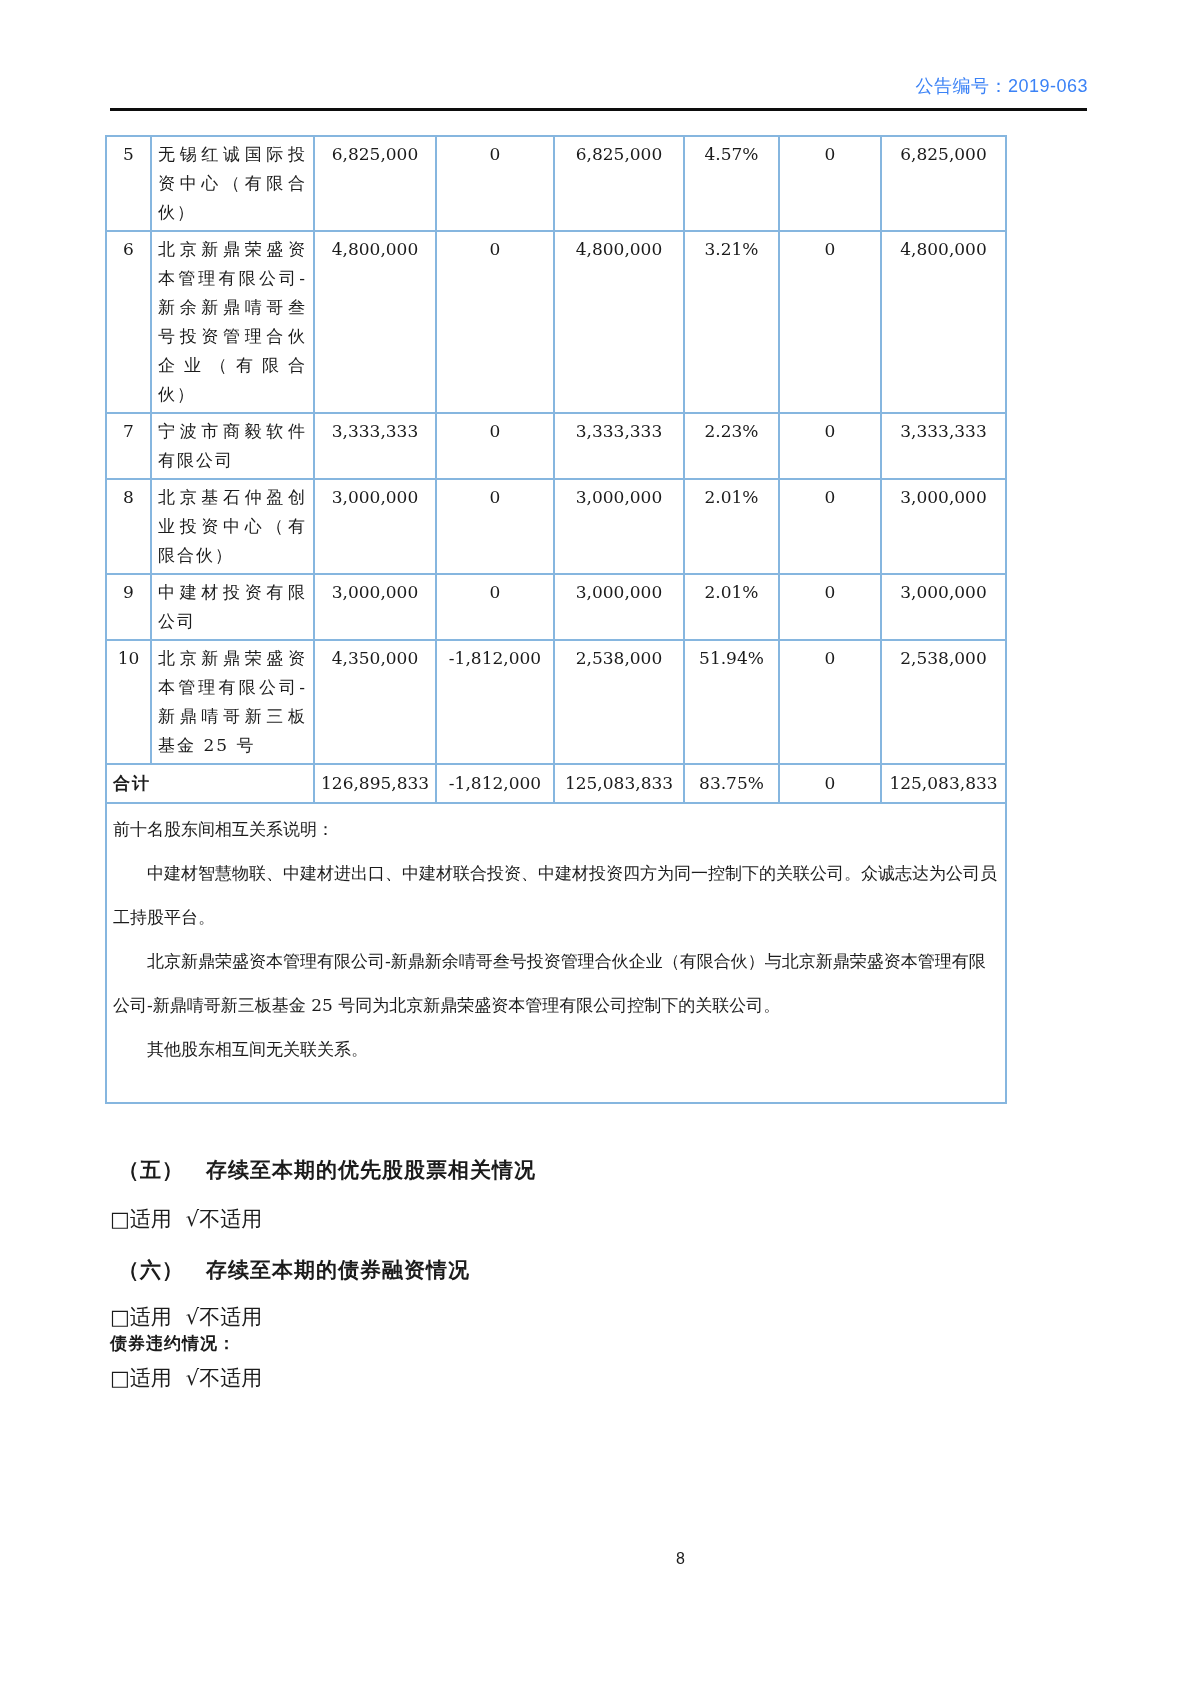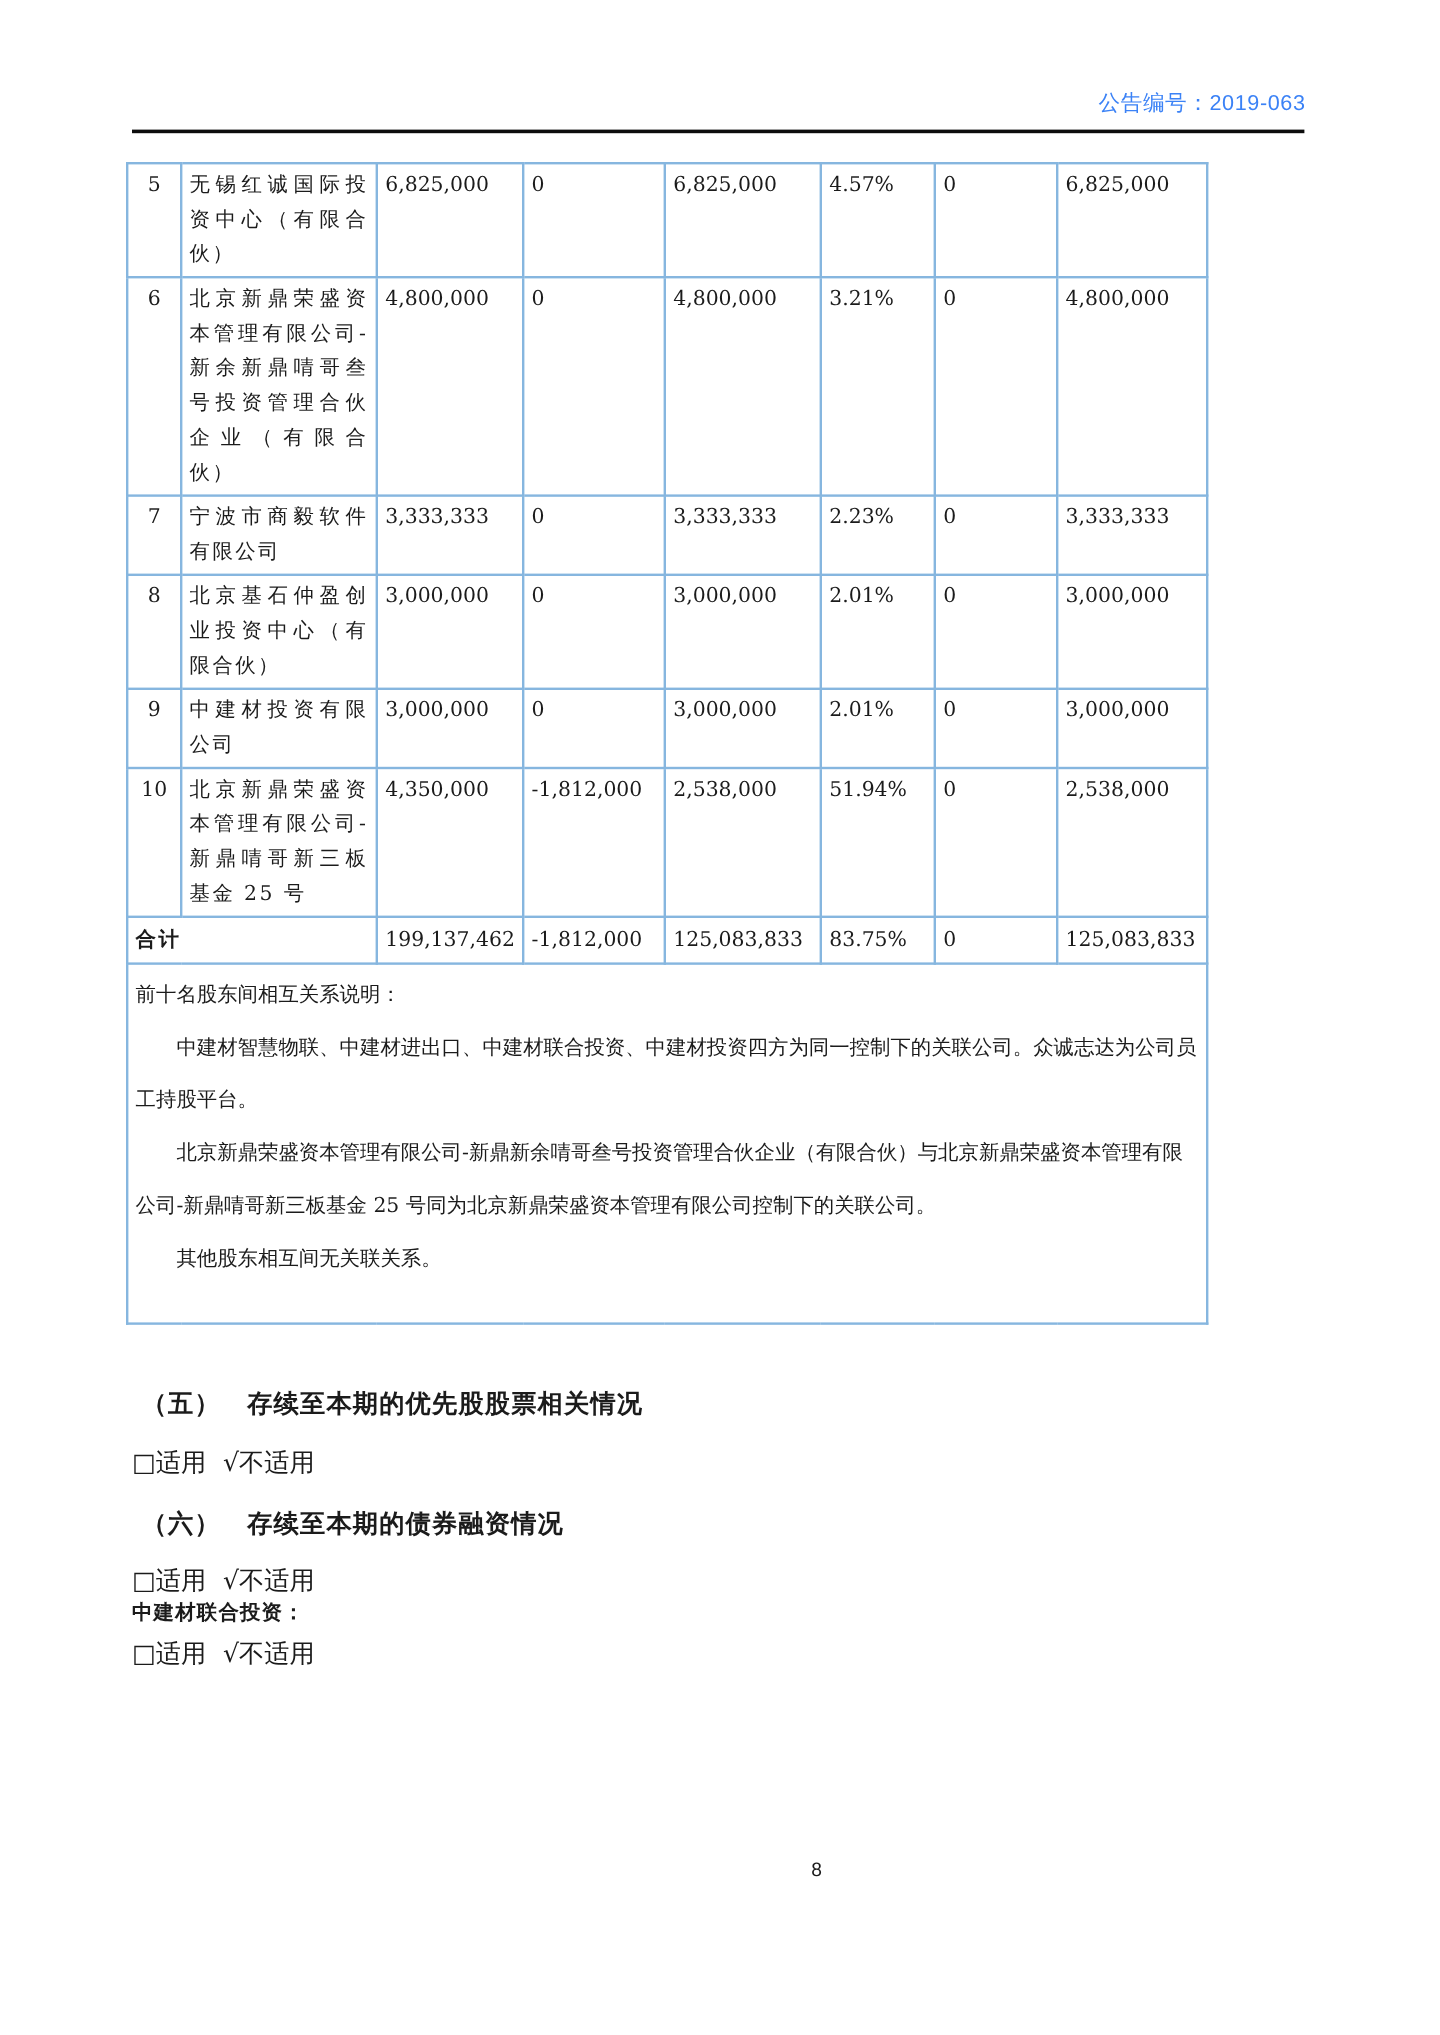--- a/index.html
+++ b/index.html
@@ -27,21 +27,21 @@
   }
   table.tbl td{
     border:2px solid #86b6df;
     vertical-align:top;
     font-size:17px;line-height:29px;
     padding:3px 6px;
     overflow:hidden;
   }
   td.c-no{text-align:center;}
   td.c-name{text-align:justify;letter-spacing:2px;padding:3px 9px;}
-  td.c-num{text-align:left;padding-right:9px;}
+  td.c-num{text-align:center;padding-right:9px;}
   tr.total-row td{padding-top:4px;padding-bottom:4px;}
   td.total-label{text-align:left;font-weight:bold;font-size:18px;letter-spacing:2px;}
   td.notes-cell{height:292px;padding:6px 12px;line-height:44px;}
   .notes-title{line-height:44px;}
   .notes-p{margin:0;text-indent:2em;line-height:44px;}
   .sec-head{
     position:absolute;left:118px;
     font-size:21px;font-weight:bold;letter-spacing:1px;
     white-space:nowrap;
   }
@@ -143,21 +143,21 @@
           <td class="c-num">-1,812,000</td>
           <td class="c-num">2,538,000</td>
           <td class="c-num">51.94%</td>
           <td class="c-num">0</td>
           <td class="c-num">2,538,000</td>
         </tr>
       </tbody>
     <tbody>
       <tr class="total-row">
         <td colspan="2" class="total-label">合计</td>
-        <td class="c-num">199,137,462</td>
+        <td class="c-num">126,895,833</td>
         <td class="c-num">-1,812,000</td>
         <td class="c-num">125,083,833</td>
         <td class="c-num">83.75%</td>
         <td class="c-num">0</td>
         <td class="c-num">125,083,833</td>
       </tr>
       <tr>
         <td colspan="8" class="notes-cell">
           <div class="notes-title">前十名股东间相互关系说明：</div>
           <p class="notes-p">中建材智慧物联、中建材进出口、中建材联合投资、中建材投资四方为同一控制下的关联公司。众诚志达为公司员工持股平台。</p>
@@ -175,20 +175,20 @@
     <span class="app-yes">□适用</span><span>√不适用</span>
   </div>
 
   <div class="sec-head sec-6">
     <span class="sec-prefix">（六）</span><span>存续至本期的债券融资情况</span>
   </div>
   <div class="app-line app-2">
     <span class="app-yes">□适用</span><span>√不适用</span>
   </div>
 
-  <div class="bond-label">中建材联合投资：</div>
+  <div class="bond-label">债券违约情况：</div>
   <div class="app-line app-3">
     <span class="app-yes">□适用</span><span>√不适用</span>
   </div>
 
   <div class="page-num">8</div>
 
 </div>
 
 </body></html>

